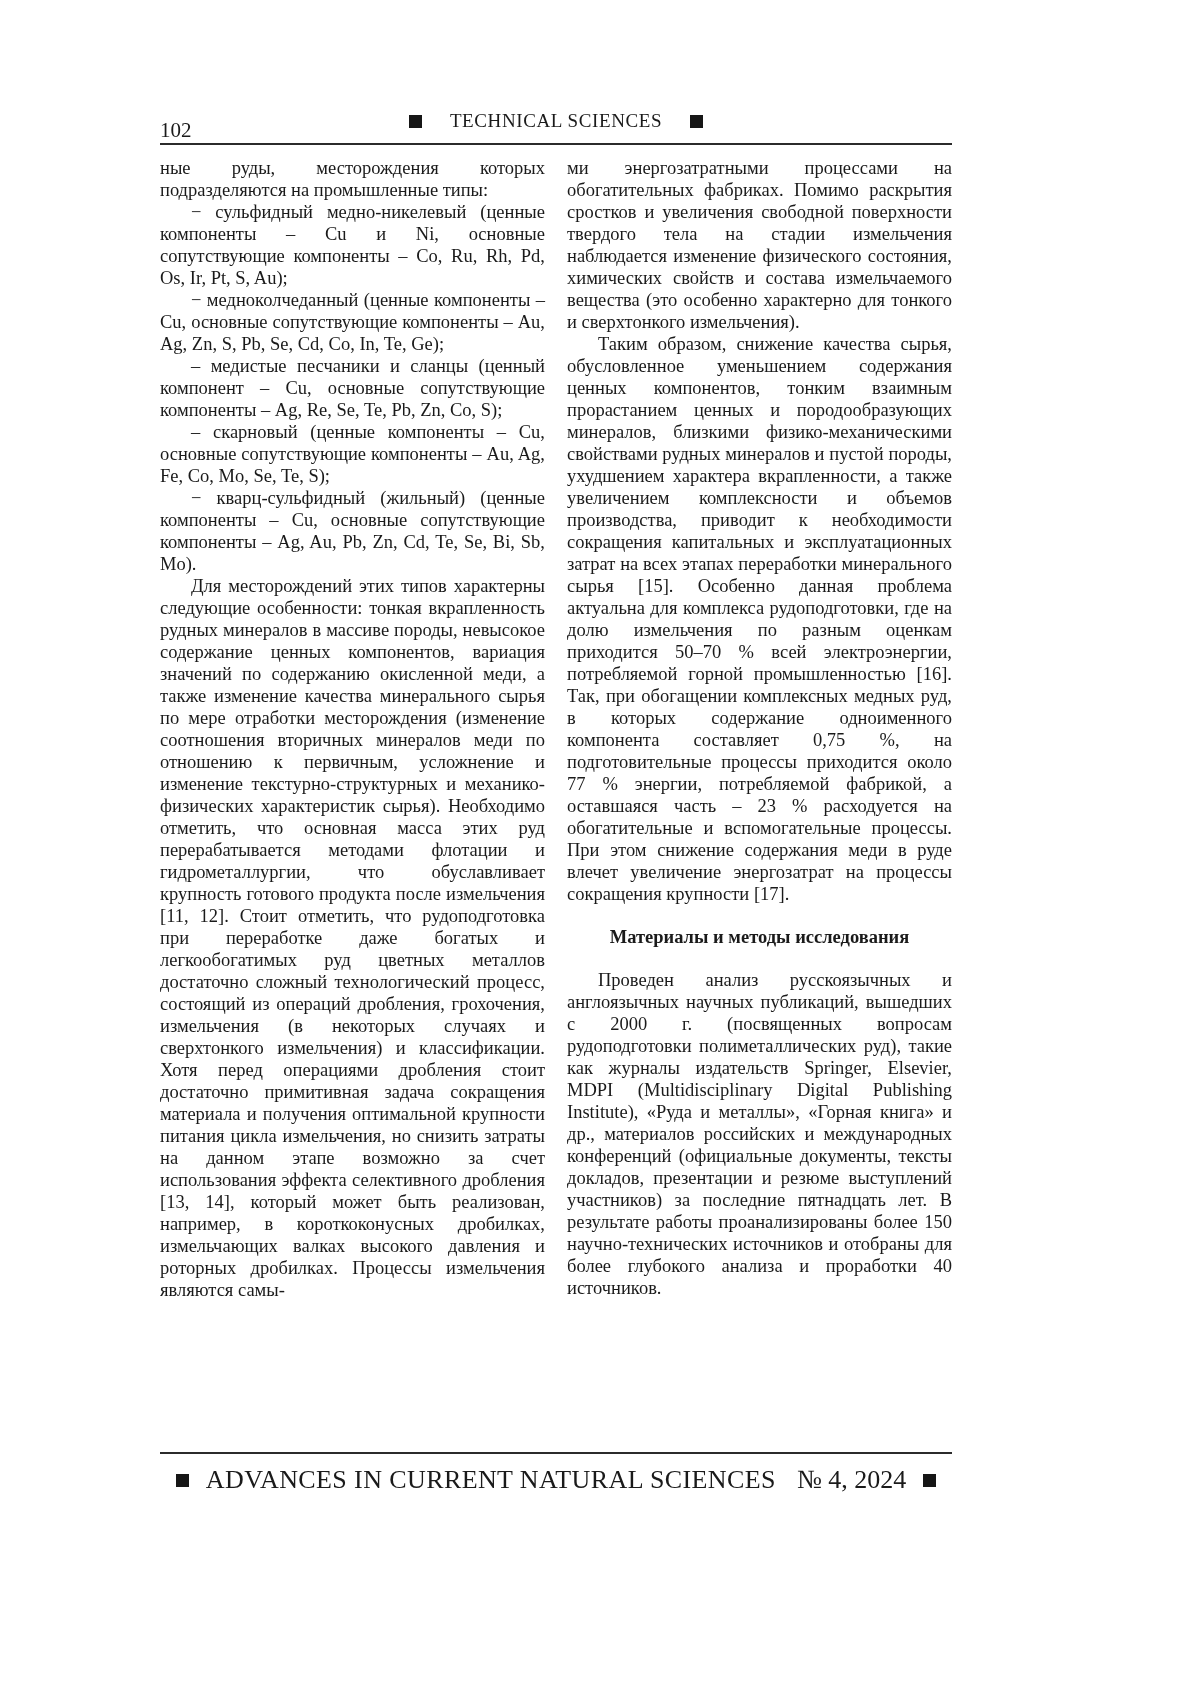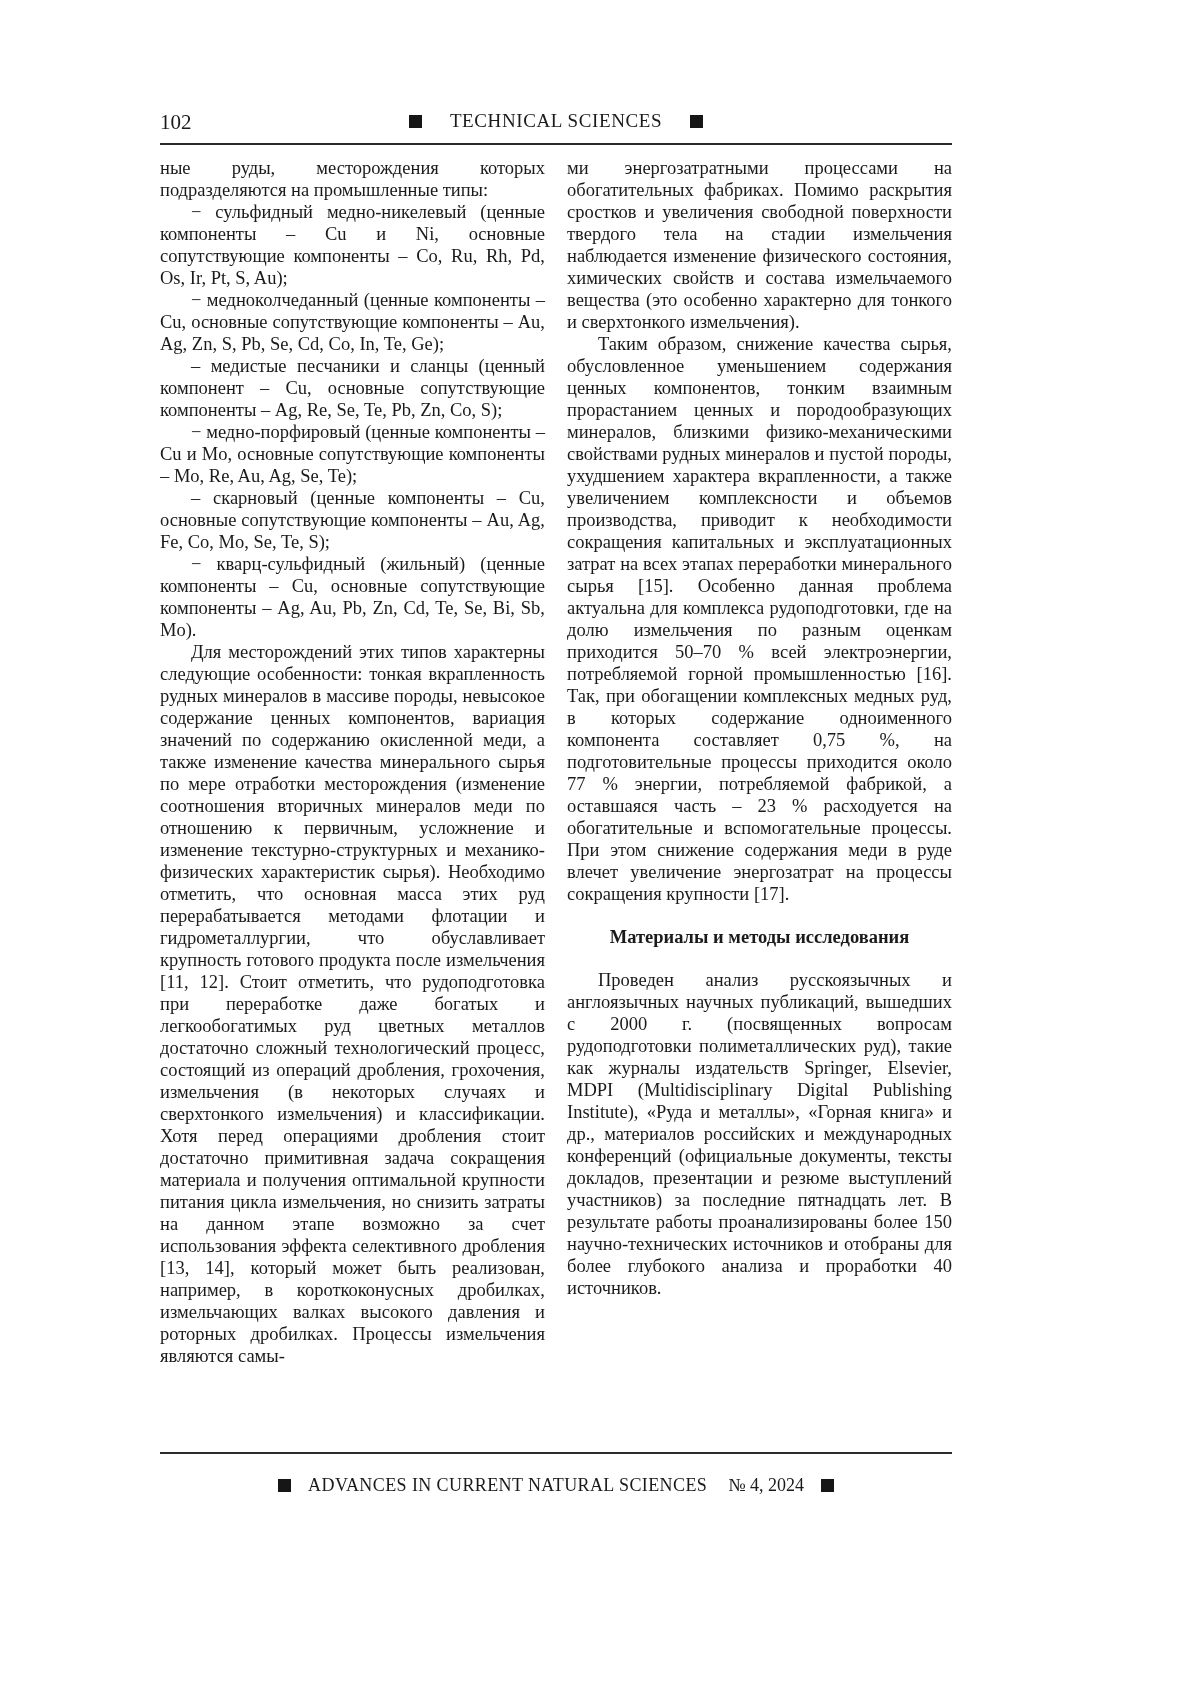--- a/index.html
+++ b/index.html
@@ -22,21 +22,21 @@
     width: 792px;
   }
   
   .page-header {
     position: relative;
     height: 26px;
   }
   .page-number {
     position: absolute;
     left: 0;
-    top: 0;
+    top: 8px;
     font-size: 21px;
   }
   .header-center {
     display: flex;
     justify-content: center;
     align-items: center;
     gap: 28px;
     font-size: 19px;
     letter-spacing: 0.6px;
   }
@@ -87,22 +87,22 @@
   }
   
   .page-footer {
     margin-top: 0;
   }
   .footer-center {
     display: flex;
     justify-content: center;
     align-items: center;
     gap: 11px;
-    font-size: 18px;
-    margin-top: 21px;
+    font-size: 26px;
+    margin-top: 11px;
   }
   .footer-title {
     letter-spacing: 0.4px;
   }
   .footer-issue {
     margin-left: 10px;
   }
   .footer-center .sq.left {
     margin-right: 6px;
   }
@@ -125,21 +125,20 @@
   </header>
   <div class="rule"></div>
 
   <main class="columns">
 
     <div class="col">
       <p class="no-indent">ные руды, месторождения которых подразделяются на промышленные типы:</p>
       <p>− сульфидный медно-никелевый (ценные компоненты – Cu и Ni, основные сопутствующие компоненты – Co, Ru, Rh, Pd, Os, Ir, Pt, S, Au);</p>
       <p>− медноколчеданный (ценные компоненты – Cu, основные сопутствующие компоненты – Au, Ag, Zn, S, Pb, Se, Cd, Co, In, Te, Ge);</p>
       <p>– медистые песчаники и сланцы (ценный компонент – Cu, основные сопутствующие компоненты – Ag, Re, Se, Te, Pb, Zn, Co, S);</p>
-      <p>− медно-порфировый (ценные компоненты – Cu и Mo, основные сопутствующие компоненты – Mo, Re, Au, Ag, Se, Te);</p>
       <p>– скарновый (ценные компоненты – Cu, основные сопутствующие компоненты – Au, Ag, Fe, Co, Mo, Se, Te, S);</p>
       <p>− кварц-сульфидный (жильный) (ценные компоненты – Cu, основные сопутствующие компоненты – Ag, Au, Pb, Zn, Cd, Te, Se, Bi, Sb, Mo).</p>
       <p>Для месторождений этих типов характерны следующие особенности: тонкая вкрапленность рудных минералов в массиве породы, невысокое содержание ценных компонентов, вариация значений по содержанию окисленной меди, а также изменение качества минерального сырья по мере отработки месторождения (изменение соотношения вторичных минералов меди по отношению к первичным, усложнение и изменение текстурно-структурных и механико-физических характеристик сырья). Необходимо отметить, что основная масса этих руд перерабатывается методами флотации и гидрометаллургии, что обуславливает крупность готового продукта после измельчения [11, 12]. Стоит отметить, что рудоподготовка при переработке даже богатых и легкообогатимых руд цветных металлов достаточно сложный технологический процесс, состоящий из операций дробления, грохочения, измельчения (в некоторых случаях и сверхтонкого измельчения) и классификации. Хотя перед операциями дробления стоит достаточно примитивная задача сокращения материала и получения оптимальной крупности питания цикла измельчения, но снизить затраты на данном этапе возможно за счет использования эффекта селективного дробления [13, 14], который может быть реализован, например, в короткоконусных дробилках, измельчающих валках высокого давления и роторных дробилках. Процессы измельчения являются самы-</p>
     </div>
 
     <div class="col">
       <p class="no-indent">ми энергозатратными процессами на обогатительных фабриках. Помимо раскрытия сростков и увеличения свободной поверхности твердого тела на стадии измельчения наблюдается изменение физического состояния, химических свойств и состава измельчаемого вещества (это особенно характерно для тонкого и сверхтонкого измельчения).</p>
       <p>Таким образом, снижение качества сырья, обусловленное уменьшением содержания ценных компонентов, тонким взаимным прорастанием ценных и породообразующих минералов, близкими физико-механическими свойствами рудных минералов и пустой породы, ухудшением характера вкрапленности, а также увеличением комплексности и объемов производства, приводит к необходимости сокращения капитальных и эксплуатационных затрат на всех этапах переработки минерального сырья [15]. Особенно данная проблема актуальна для комплекса рудоподготовки, где на долю измельчения по разным оценкам приходится 50–70&nbsp;% всей электроэнергии, потребляемой горной промышленностью [16]. Так, при обогащении комплексных медных руд, в которых содержание одноименного компонента составляет 0,75&nbsp;%, на подготовительные процессы приходится около 77&nbsp;% энергии, потребляемой фабрикой, а оставшаяся часть – 23&nbsp;% расходуется на обогатительные и вспомогательные процессы. При этом снижение содержания меди в руде влечет увеличение энергозатрат на процессы сокращения крупности [17].</p>
       <h2 class="section-heading">Материалы и методы исследования</h2>
       <p>Проведен анализ русскоязычных и англоязычных научных публикаций, вышедших с 2000 г. (посвященных вопросам рудоподготовки полиметаллических руд), такие как журналы издательств Springer, Elsevier, MDPI (Multidisciplinary Digital Publishing Institute), «Руда и металлы», «Горная книга» и др., материалов российских и международных конференций (официальные документы, тексты докладов, презентации и резюме выступлений участников) за последние пятнадцать лет. В результате работы проанализированы более 150 научно-технических источников и отобраны для более глубокого анализа и проработки 40 источников.</p>

